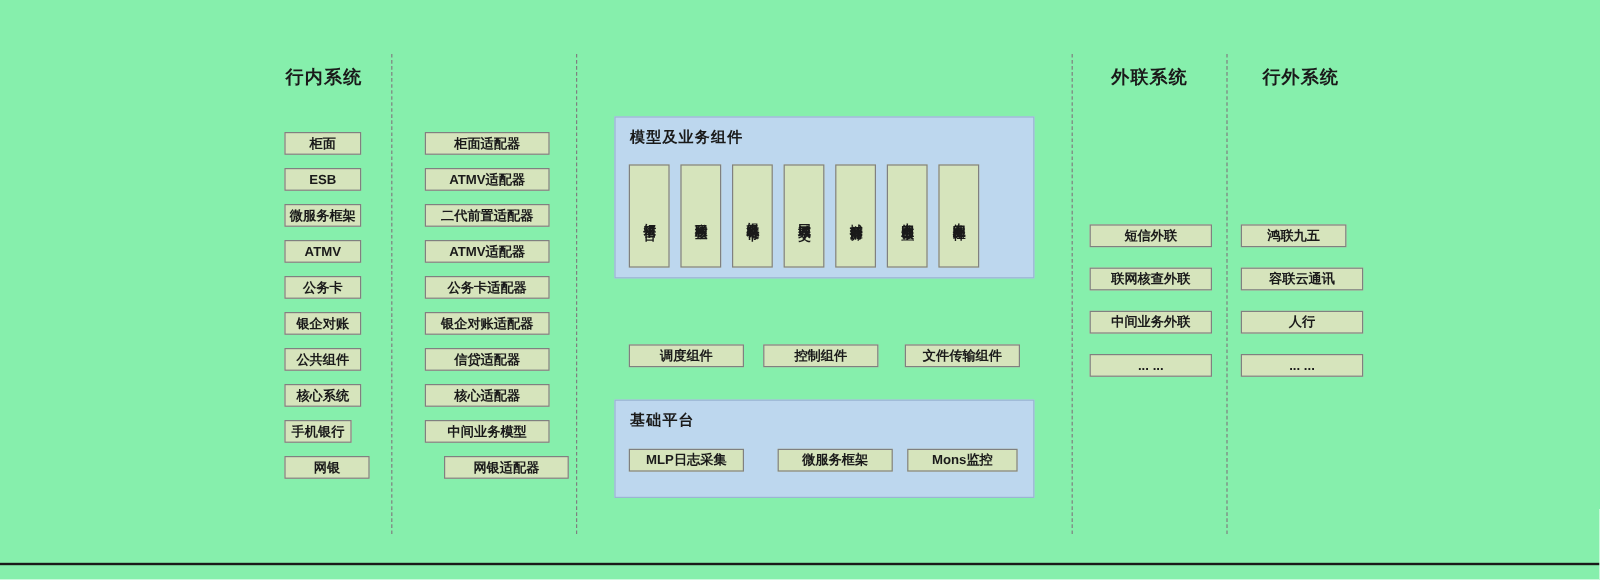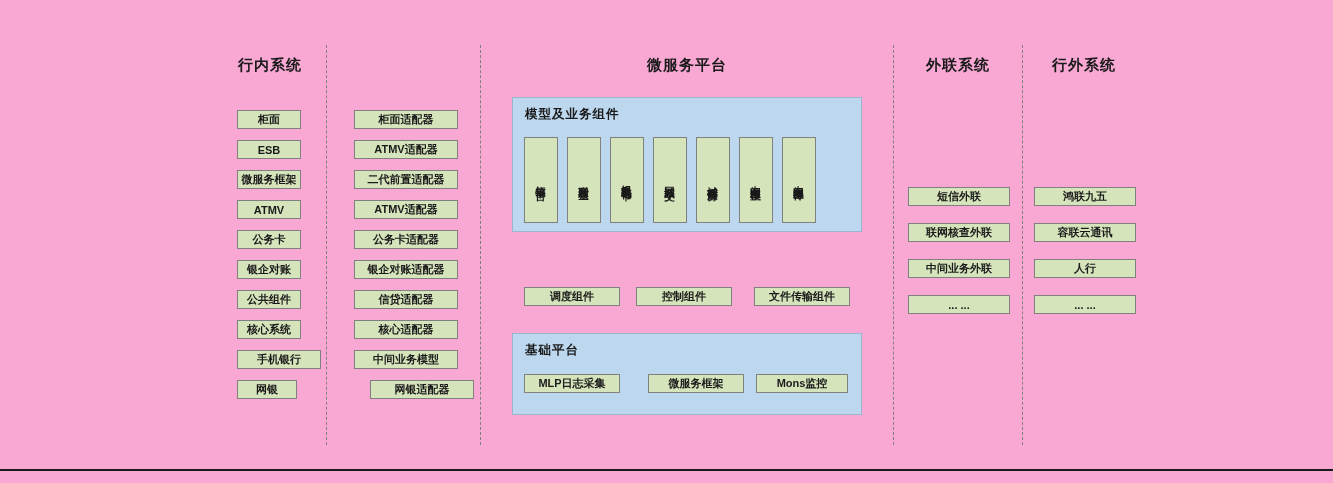--- a/index.html
+++ b/index.html
@@ -1,18 +1,18 @@
 <!DOCTYPE html>
 <html style="--node-fill: #d6e4bc; --node-border: #808080; --panel-fill: #bdd7ee; --panel-border: #9ab5d2;"><head>
 <meta charset="utf-8">
 <style>
   html,body{margin:0;padding:0;background:#ffffff;}
   body{font-family:"Liberation Sans","DejaVu Sans",sans-serif;}
   .canvas{
-    position:relative;width:1333px;height:483px;background:#f9a8d4;overflow:hidden;
+    position:relative;width:1333px;height:483px;background:#86efac;overflow:hidden;
   }
   .hdr{
     position:absolute;top:54px;height:22px;line-height:22px;
     font-size:15px;font-weight:bold;color:#1a1a1a;text-align:center;
     letter-spacing:1px;
   }
   .vline{
     position:absolute;top:45px;height:400px;width:0;
     border-left:1px dashed #7f7f7f;
   }
@@ -43,39 +43,38 @@
   .bottom-rule{
     position:absolute;left:0;top:469px;width:1333px;height:2px;background:#1a1a1a;
   }
 </style>
 </head>
 <body>
 
 <div class="canvas">
 
   <div class="hdr" style="left:225px;width:90px">行内系统</div>
-  <div class="hdr" style="left:512px;width:350px">微服务平台</div>
   <div class="hdr" style="left:908px;width:100px">外联系统</div>
   <div class="hdr" style="left:1034px;width:100px">行外系统</div>
 
   <div class="vline" style="left:326px"></div>
   <div class="vline" style="left:480px"></div>
   <div class="vline" style="left:893px"></div>
   <div class="vline" style="left:1022px"></div>
 
   <div class="node" style="left:237px;top:110px;width:64px">柜面</div>
   <div class="node" style="left:237px;top:140px;width:64px">ESB</div>
   <div class="node" style="left:237px;top:170px;width:64px">微服务框架</div>
   <div class="node" style="left:237px;top:200px;width:64px">ATMV</div>
   <div class="node" style="left:237px;top:230px;width:64px">公务卡</div>
   <div class="node" style="left:237px;top:260px;width:64px">银企对账</div>
   <div class="node" style="left:237px;top:290px;width:64px">公共组件</div>
   <div class="node" style="left:237px;top:320px;width:64px">核心系统</div>
-  <div class="node" style="left:237px;top:350px;width:84px">手机银行</div>
-  <div class="node" style="left:237px;top:380px;width:60px">网银</div>
+  <div class="node" style="left:237px;top:350px;width:56px">手机银行</div>
+  <div class="node" style="left:237px;top:380px;width:71px">网银</div>
 
   <div class="node" style="left:354px;top:110px;width:104px">柜面适配器</div>
   <div class="node" style="left:354px;top:140px;width:104px">ATMV适配器</div>
   <div class="node" style="left:354px;top:170px;width:104px">二代前置适配器</div>
   <div class="node" style="left:354px;top:200px;width:104px">ATMV适配器</div>
   <div class="node" style="left:354px;top:230px;width:104px">公务卡适配器</div>
   <div class="node" style="left:354px;top:260px;width:104px">银企对账适配器</div>
   <div class="node" style="left:354px;top:290px;width:104px">信贷适配器</div>
   <div class="node" style="left:354px;top:320px;width:104px">核心适配器</div>
   <div class="node" style="left:354px;top:350px;width:104px">中间业务模型</div>
@@ -101,20 +100,20 @@
   </div>
   <div class="node" style="left:524px;top:374px;width:96px">MLP日志采集</div>
   <div class="node" style="left:648px;top:374px;width:96px">微服务框架</div>
   <div class="node" style="left:756px;top:374px;width:92px">Mons监控</div>
 
   <div class="node" style="left:908px;top:187px;width:102px">短信外联</div>
   <div class="node" style="left:908px;top:223px;width:102px">联网核查外联</div>
   <div class="node" style="left:908px;top:259px;width:102px">中间业务外联</div>
   <div class="node" style="left:908px;top:295px;width:102px">... ...</div>
 
-  <div class="node" style="left:1034px;top:187px;width:102px">鸿联九五</div>
+  <div class="node" style="left:1034px;top:187px;width:88px">鸿联九五</div>
   <div class="node" style="left:1034px;top:223px;width:102px">容联云通讯</div>
   <div class="node" style="left:1034px;top:259px;width:102px">人行</div>
   <div class="node" style="left:1034px;top:295px;width:102px">... ...</div>
 
   <div class="bottom-rule"></div>
 
 </div>
 
 </body></html>

